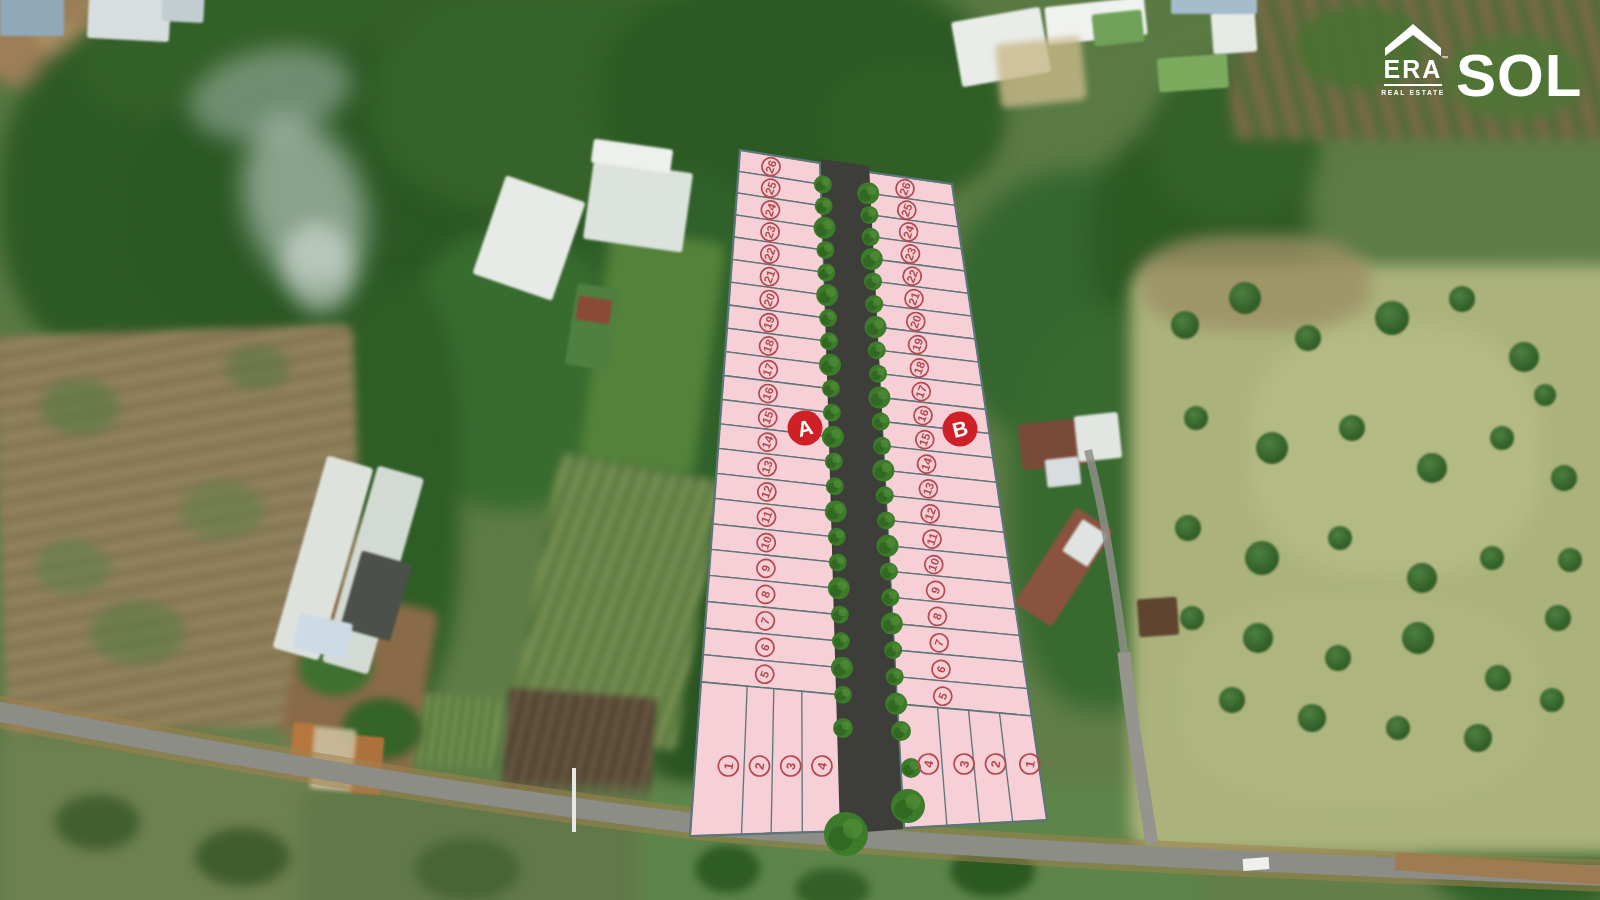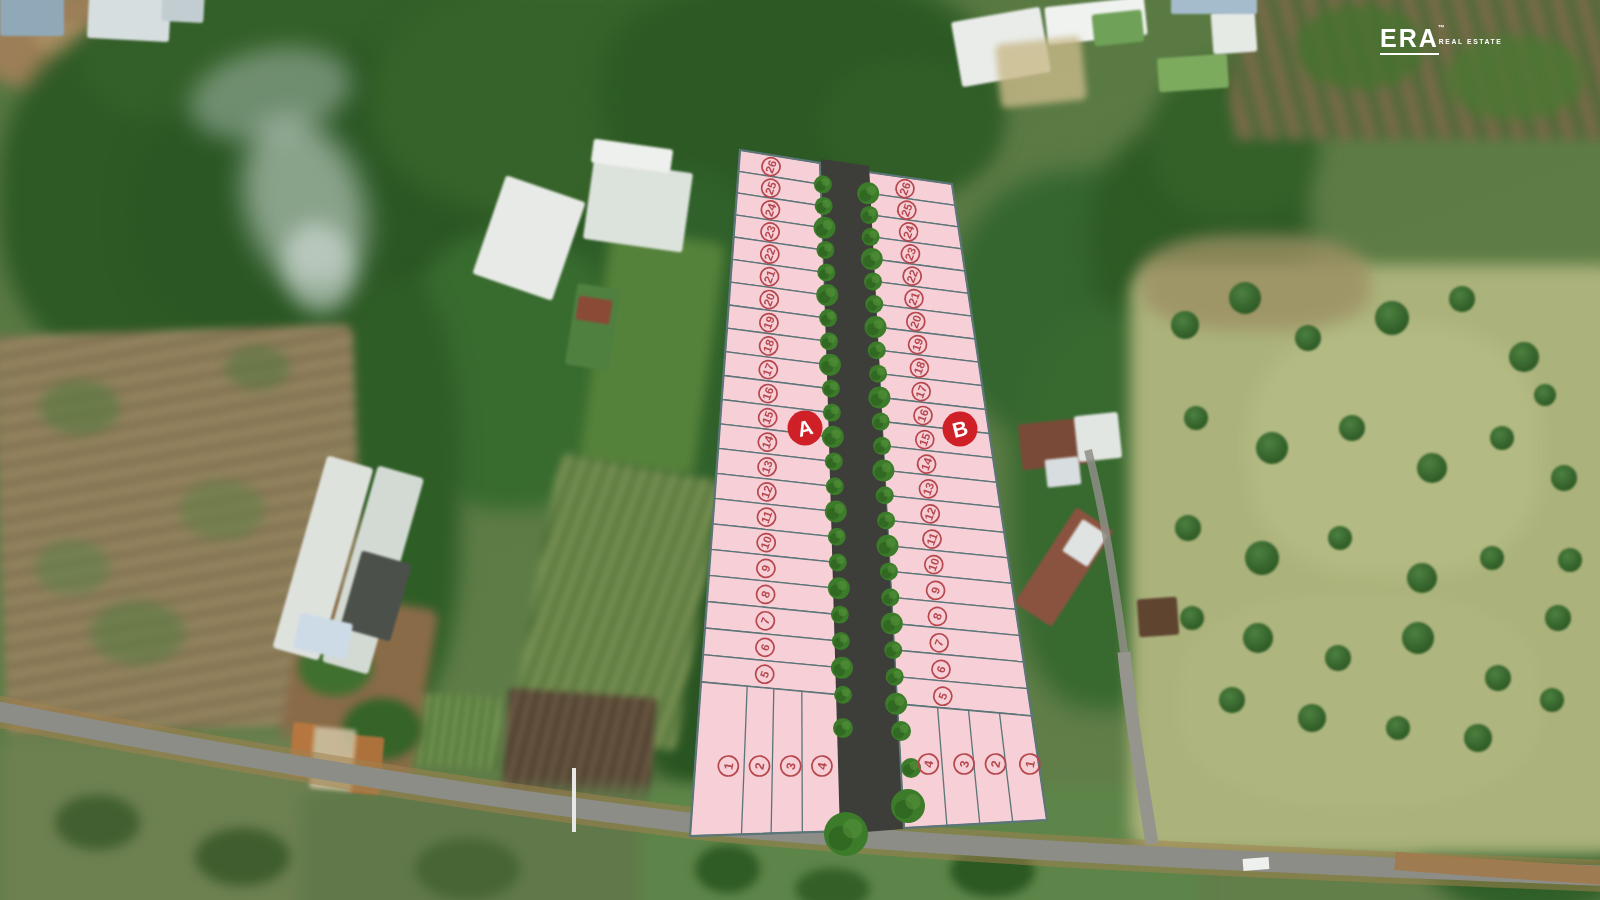--- a/index.html
+++ b/index.html
@@ -3,21 +3,21 @@
 <meta charset="utf-8">
 <style>
   html,body{margin:0;padding:0;background:#222;}
   #stage{position:relative;width:1600px;height:900px;overflow:hidden;
          background:linear-gradient(160deg,#55763f 0%,#5d7c45 45%,#637f4a 100%);
          font-family:"Liberation Sans",sans-serif;}
   #terrain{position:absolute;inset:0;}
   .patch{position:absolute;}
   #plan{position:absolute;inset:0;}
   #logo{position:absolute;left:1380px;top:24px;display:flex;align-items:flex-start;color:#fff;}
-  .era-col{display:flex;flex-direction:row;align-items:center;width:66px;}
+  .era-col{display:flex;flex-direction:column;align-items:center;width:66px;}
   .era-word{font-size:25px;font-weight:bold;letter-spacing:2px;line-height:1;
             border-bottom:2px solid #fff;padding-bottom:2px;margin-top:1px;position:relative;}
   .era-tm{font-size:7px;position:absolute;top:-2px;right:-8px;font-weight:bold;}
   .era-sub{font-size:6.8px;font-weight:bold;letter-spacing:1.6px;margin-top:3px;white-space:nowrap;}
   .sol{font-size:60px;font-weight:bold;letter-spacing:1px;line-height:1;margin-left:10px;margin-top:22px;}
 </style>
 </head>
 <body>
 
 <div id="stage">
@@ -661,14 +661,15 @@
     <div class="era-col">
       <svg width="56" height="32" viewBox="0 0 56 32">
         <polygon points="28,0 56,24 56,32 28,11 0,32 0,24" fill="#ffffff"></polygon>
       </svg>
       <div class="era-word">
         <span>ERA</span>
         <span class="era-tm">™</span>
       </div>
       <div class="era-sub">REAL ESTATE</div>
     </div>
+    <div class="sol">SOL</div>
   </div>
 </div>
 
 </body></html>

